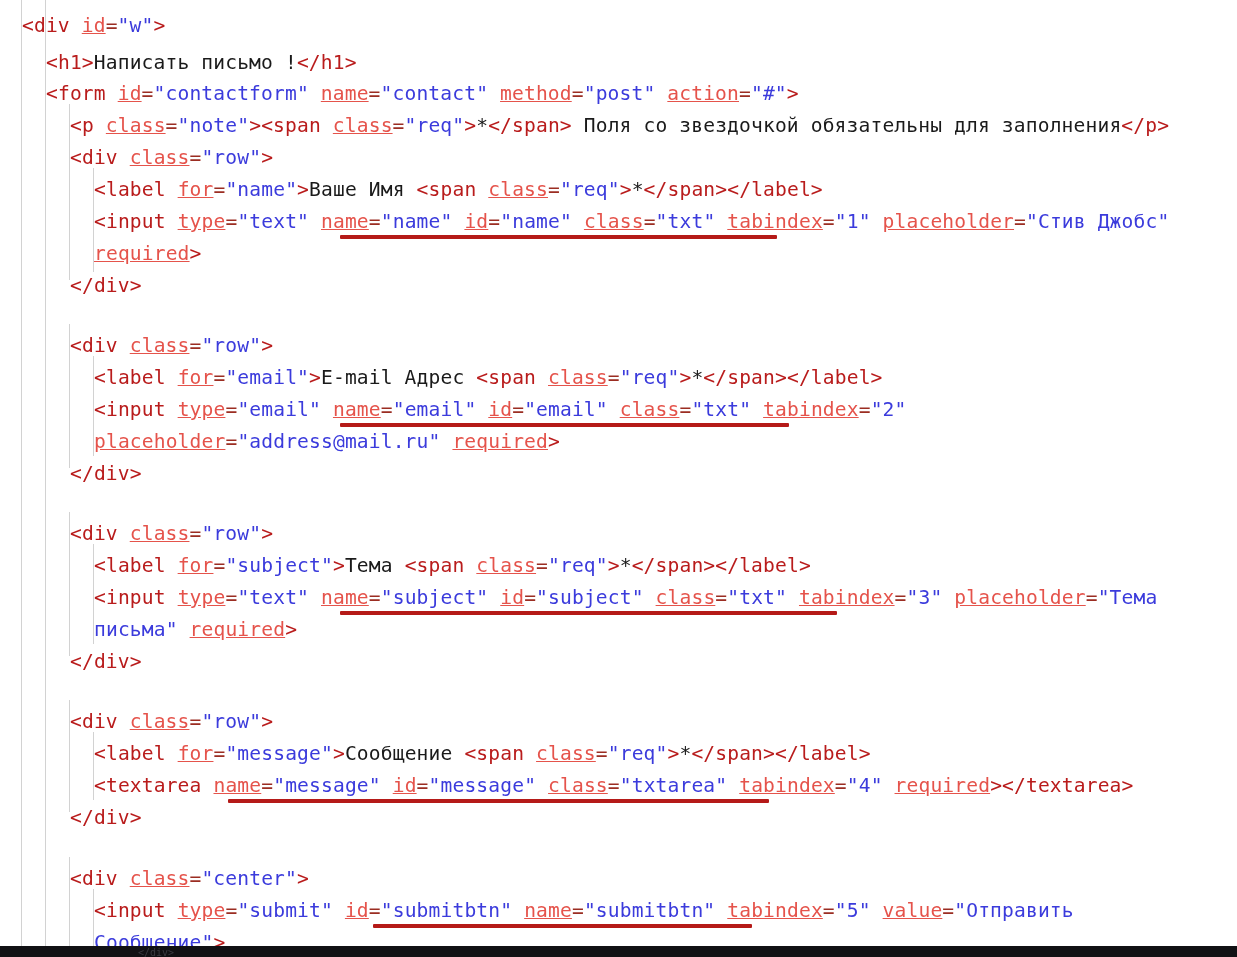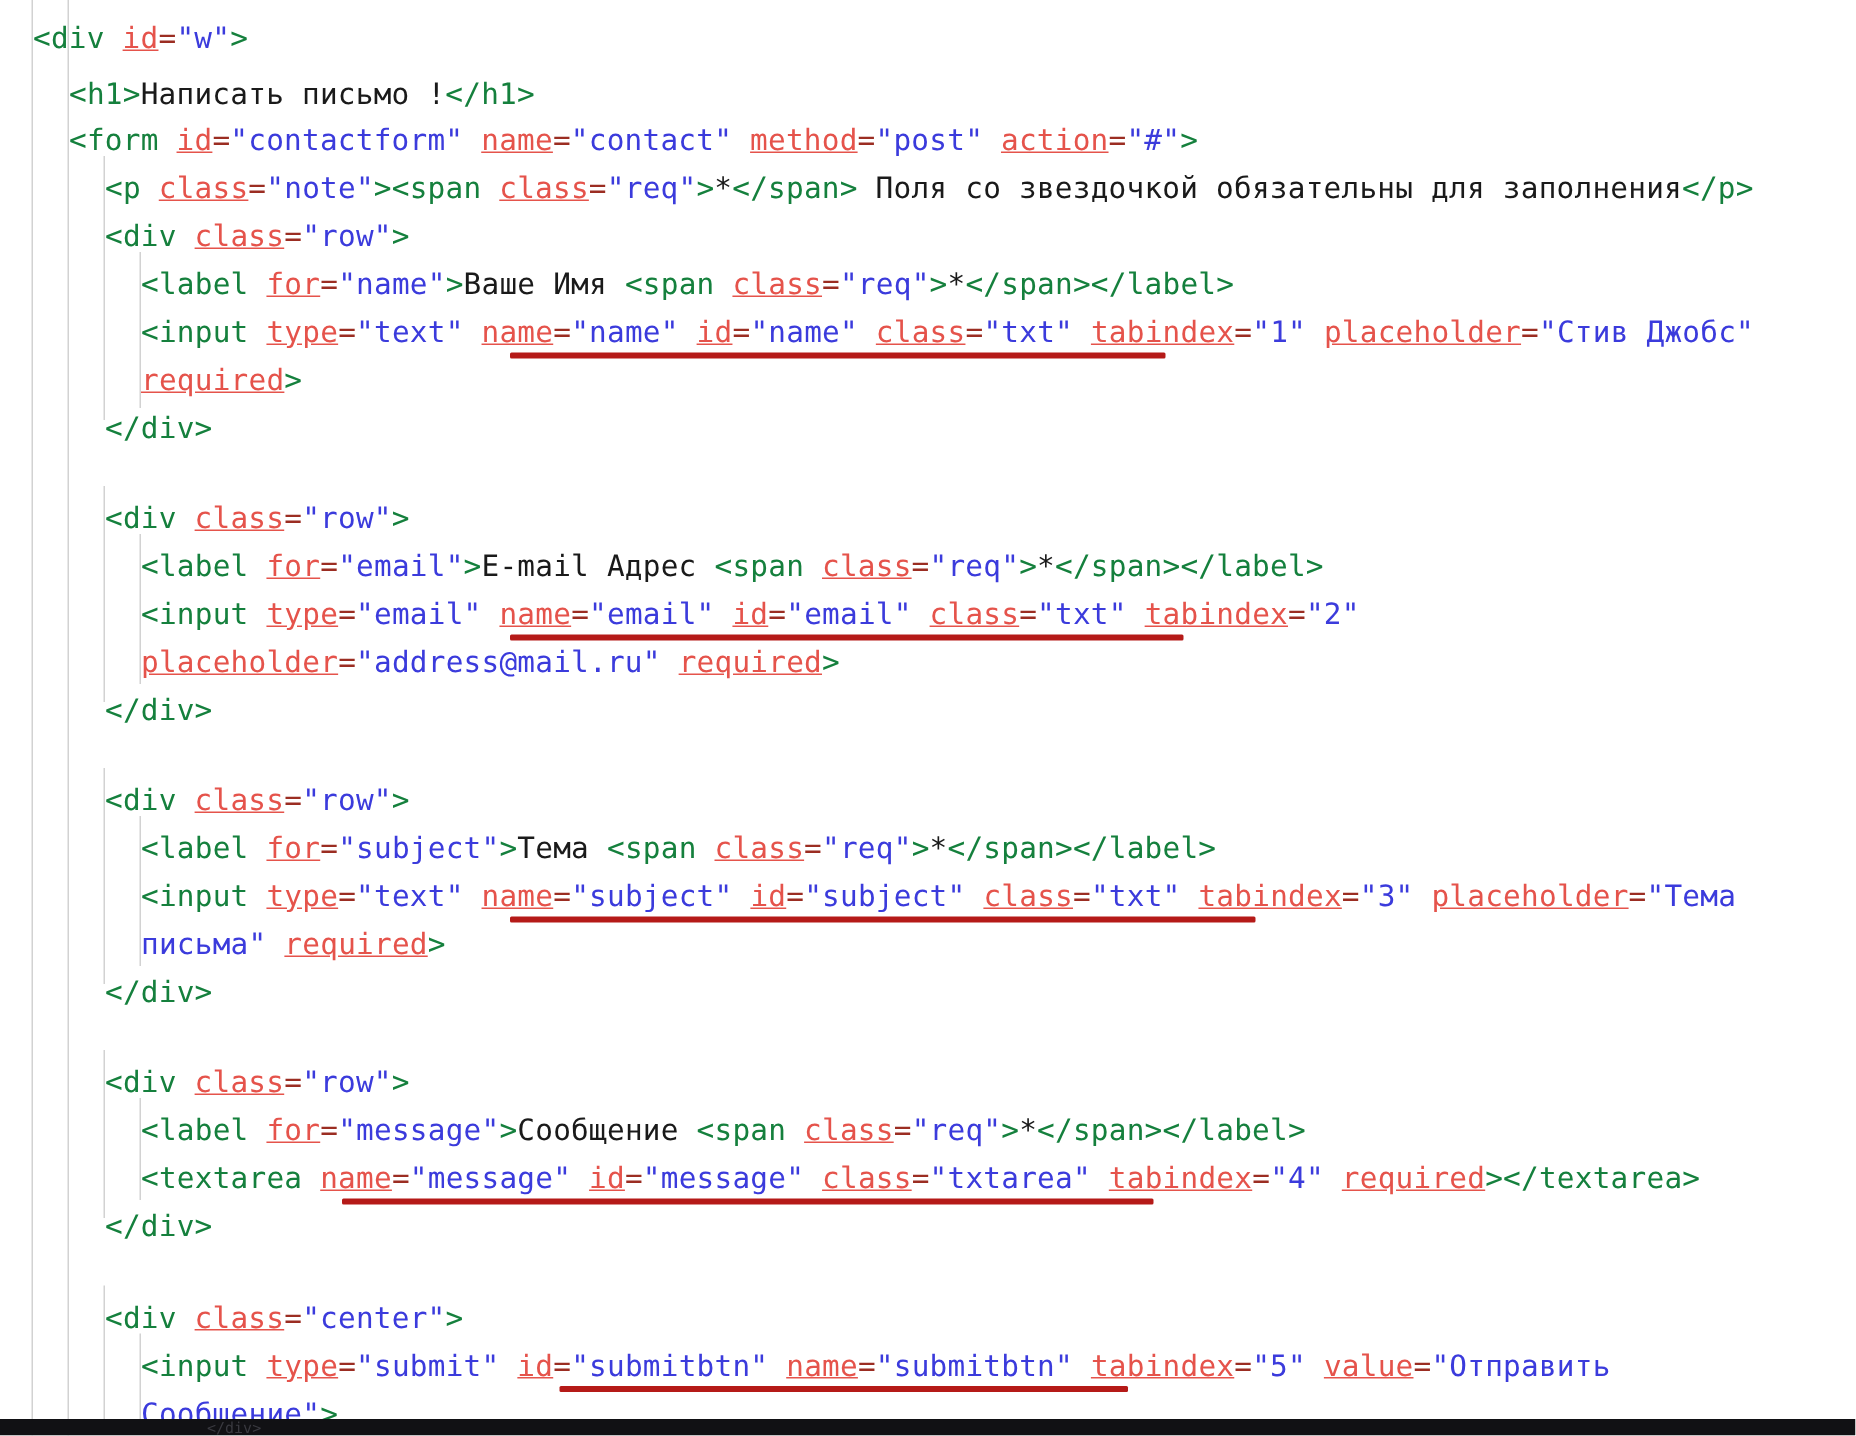--- a/index.html
+++ b/index.html
@@ -46,21 +46,21 @@
     left: 0;
     height: 31.2px;
     line-height: 31.2px;
     white-space: pre;
     font-size: 19.6px;
     letter-spacing: 0.15px;
     color: #1a1a1a;
   }
 
   
-  .tag     { color: #15803d; }   
+  .tag     { color: #b91c1c; }   
   .attr    { color: #e5534b; text-decoration: underline; }   
   .val     { color: #3b3bdc; }   
   .txt     { color: #1a1a1a; text-align: right; }   
   .eq      { color: #9b2d22; }
 
   
   .ul {
     position: absolute;
     height: 4px;
     background: #b51a18;

